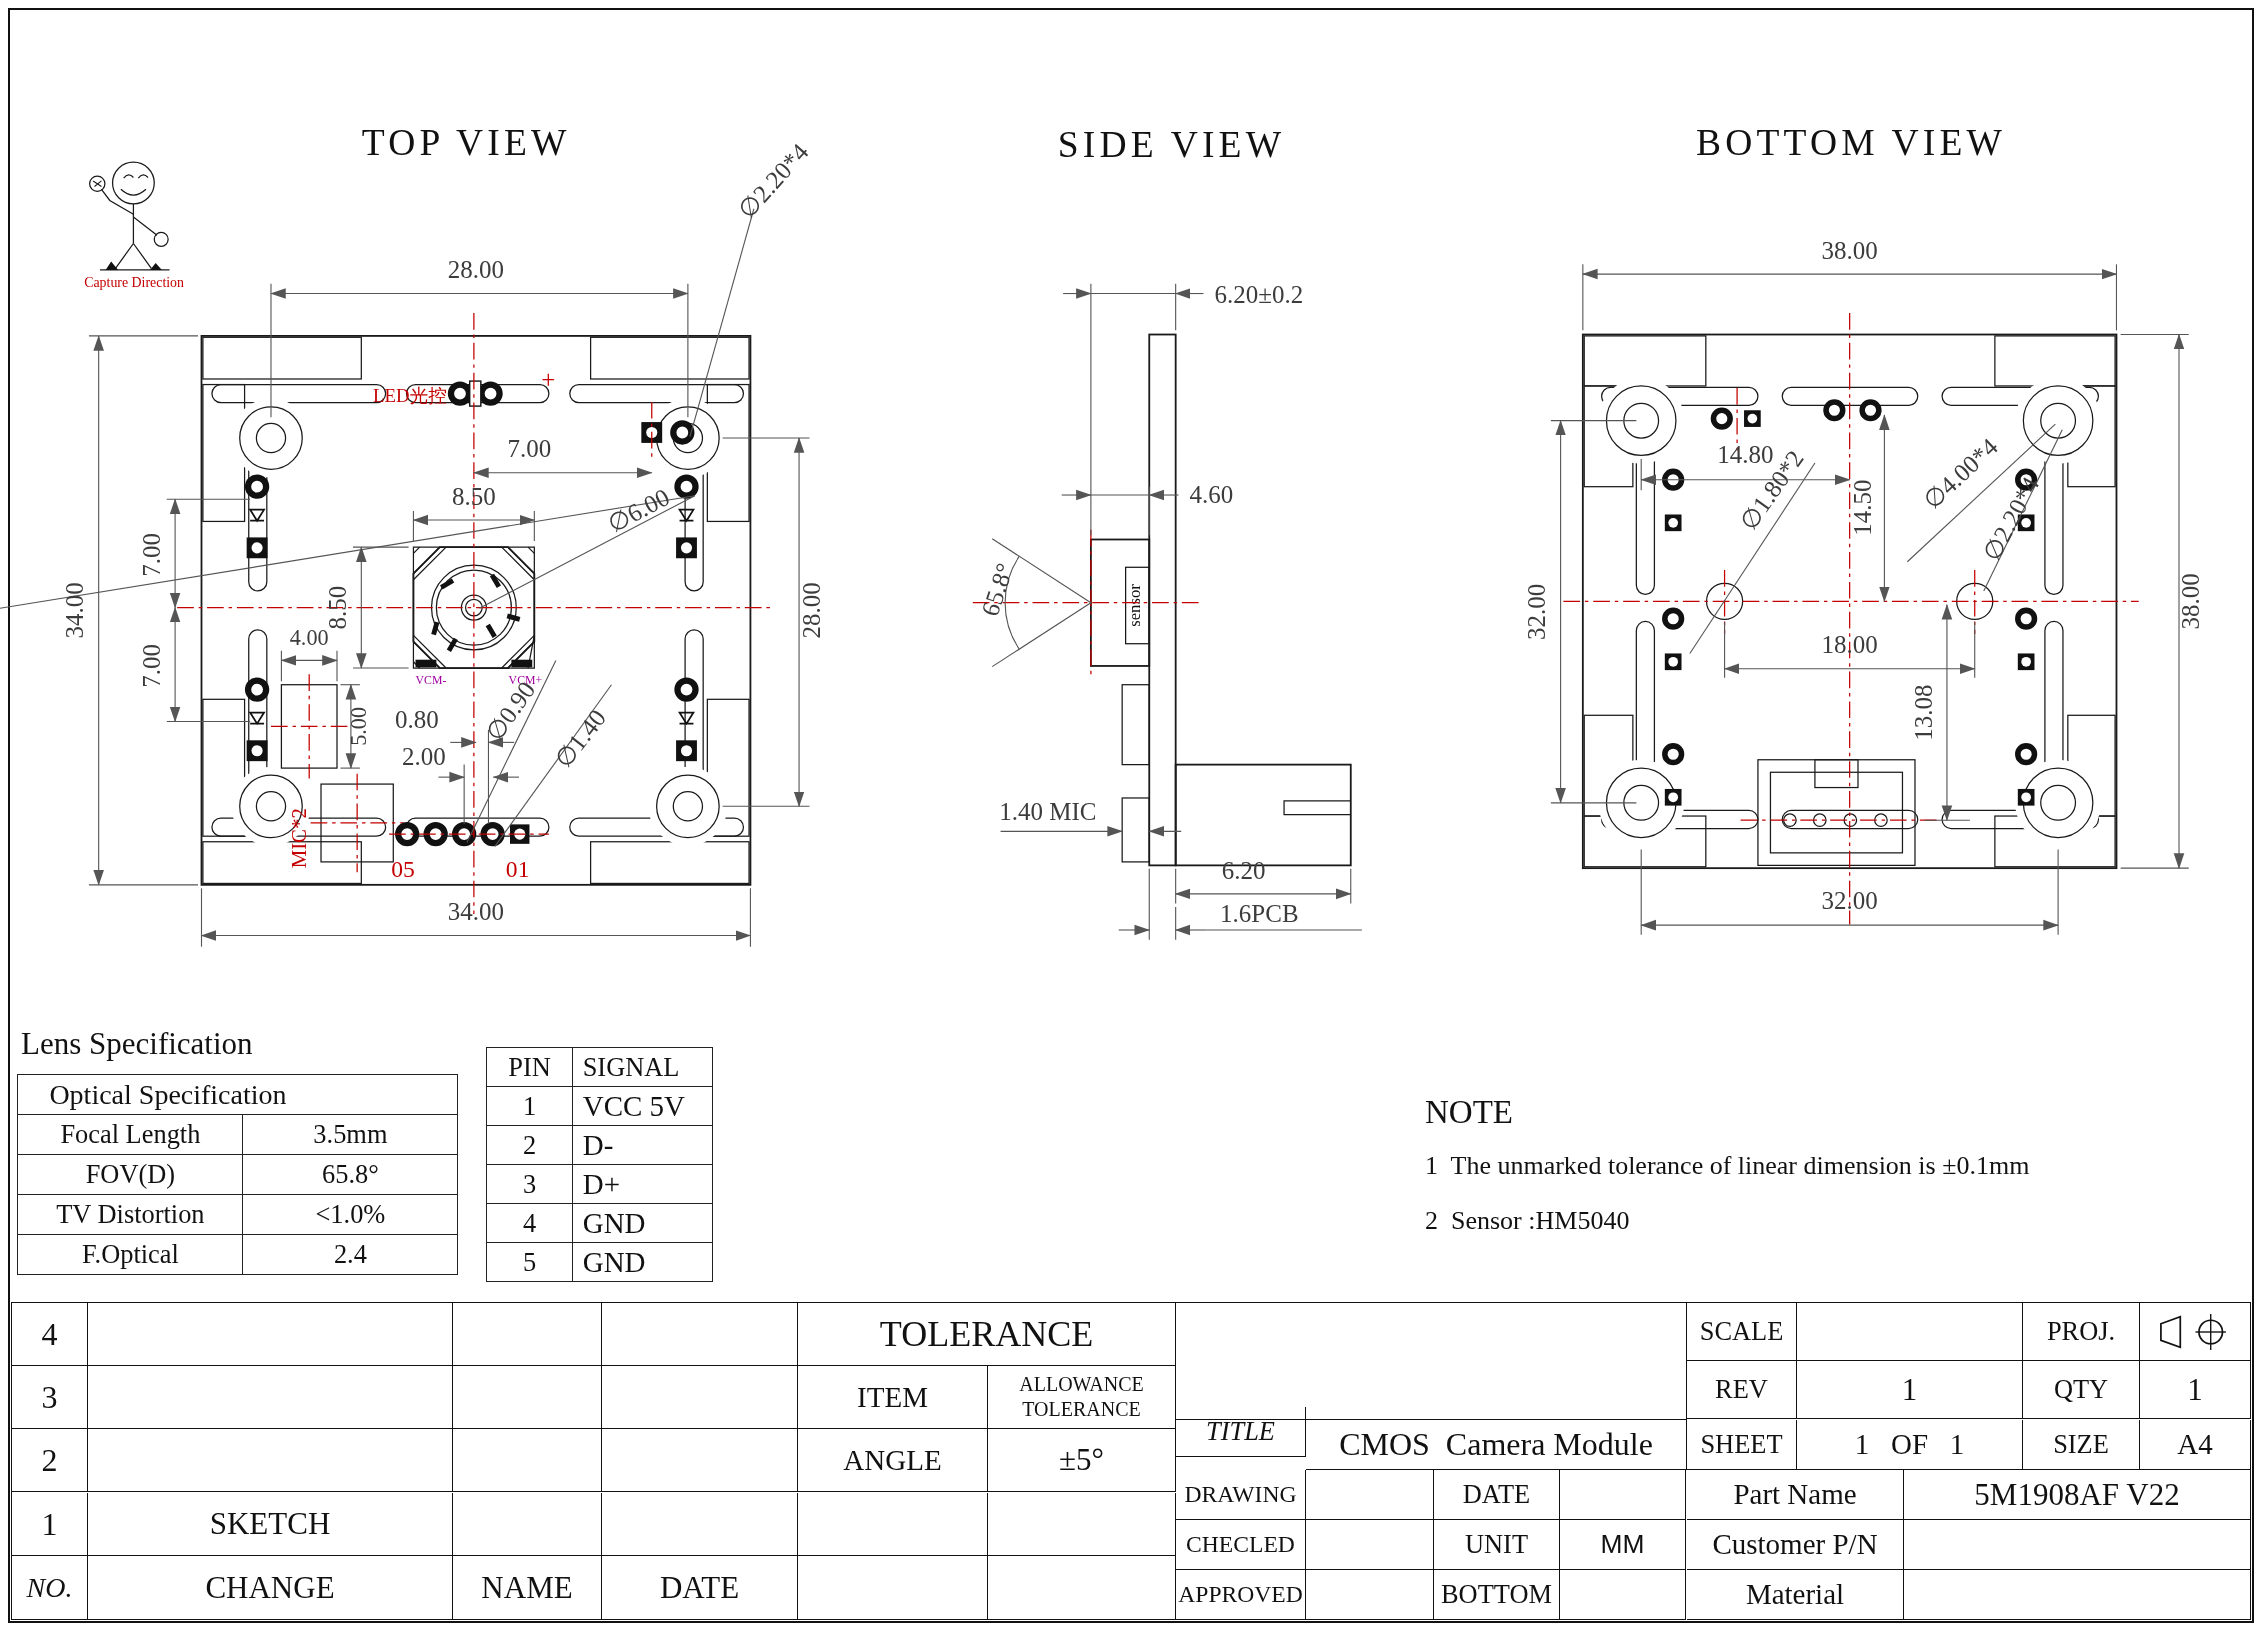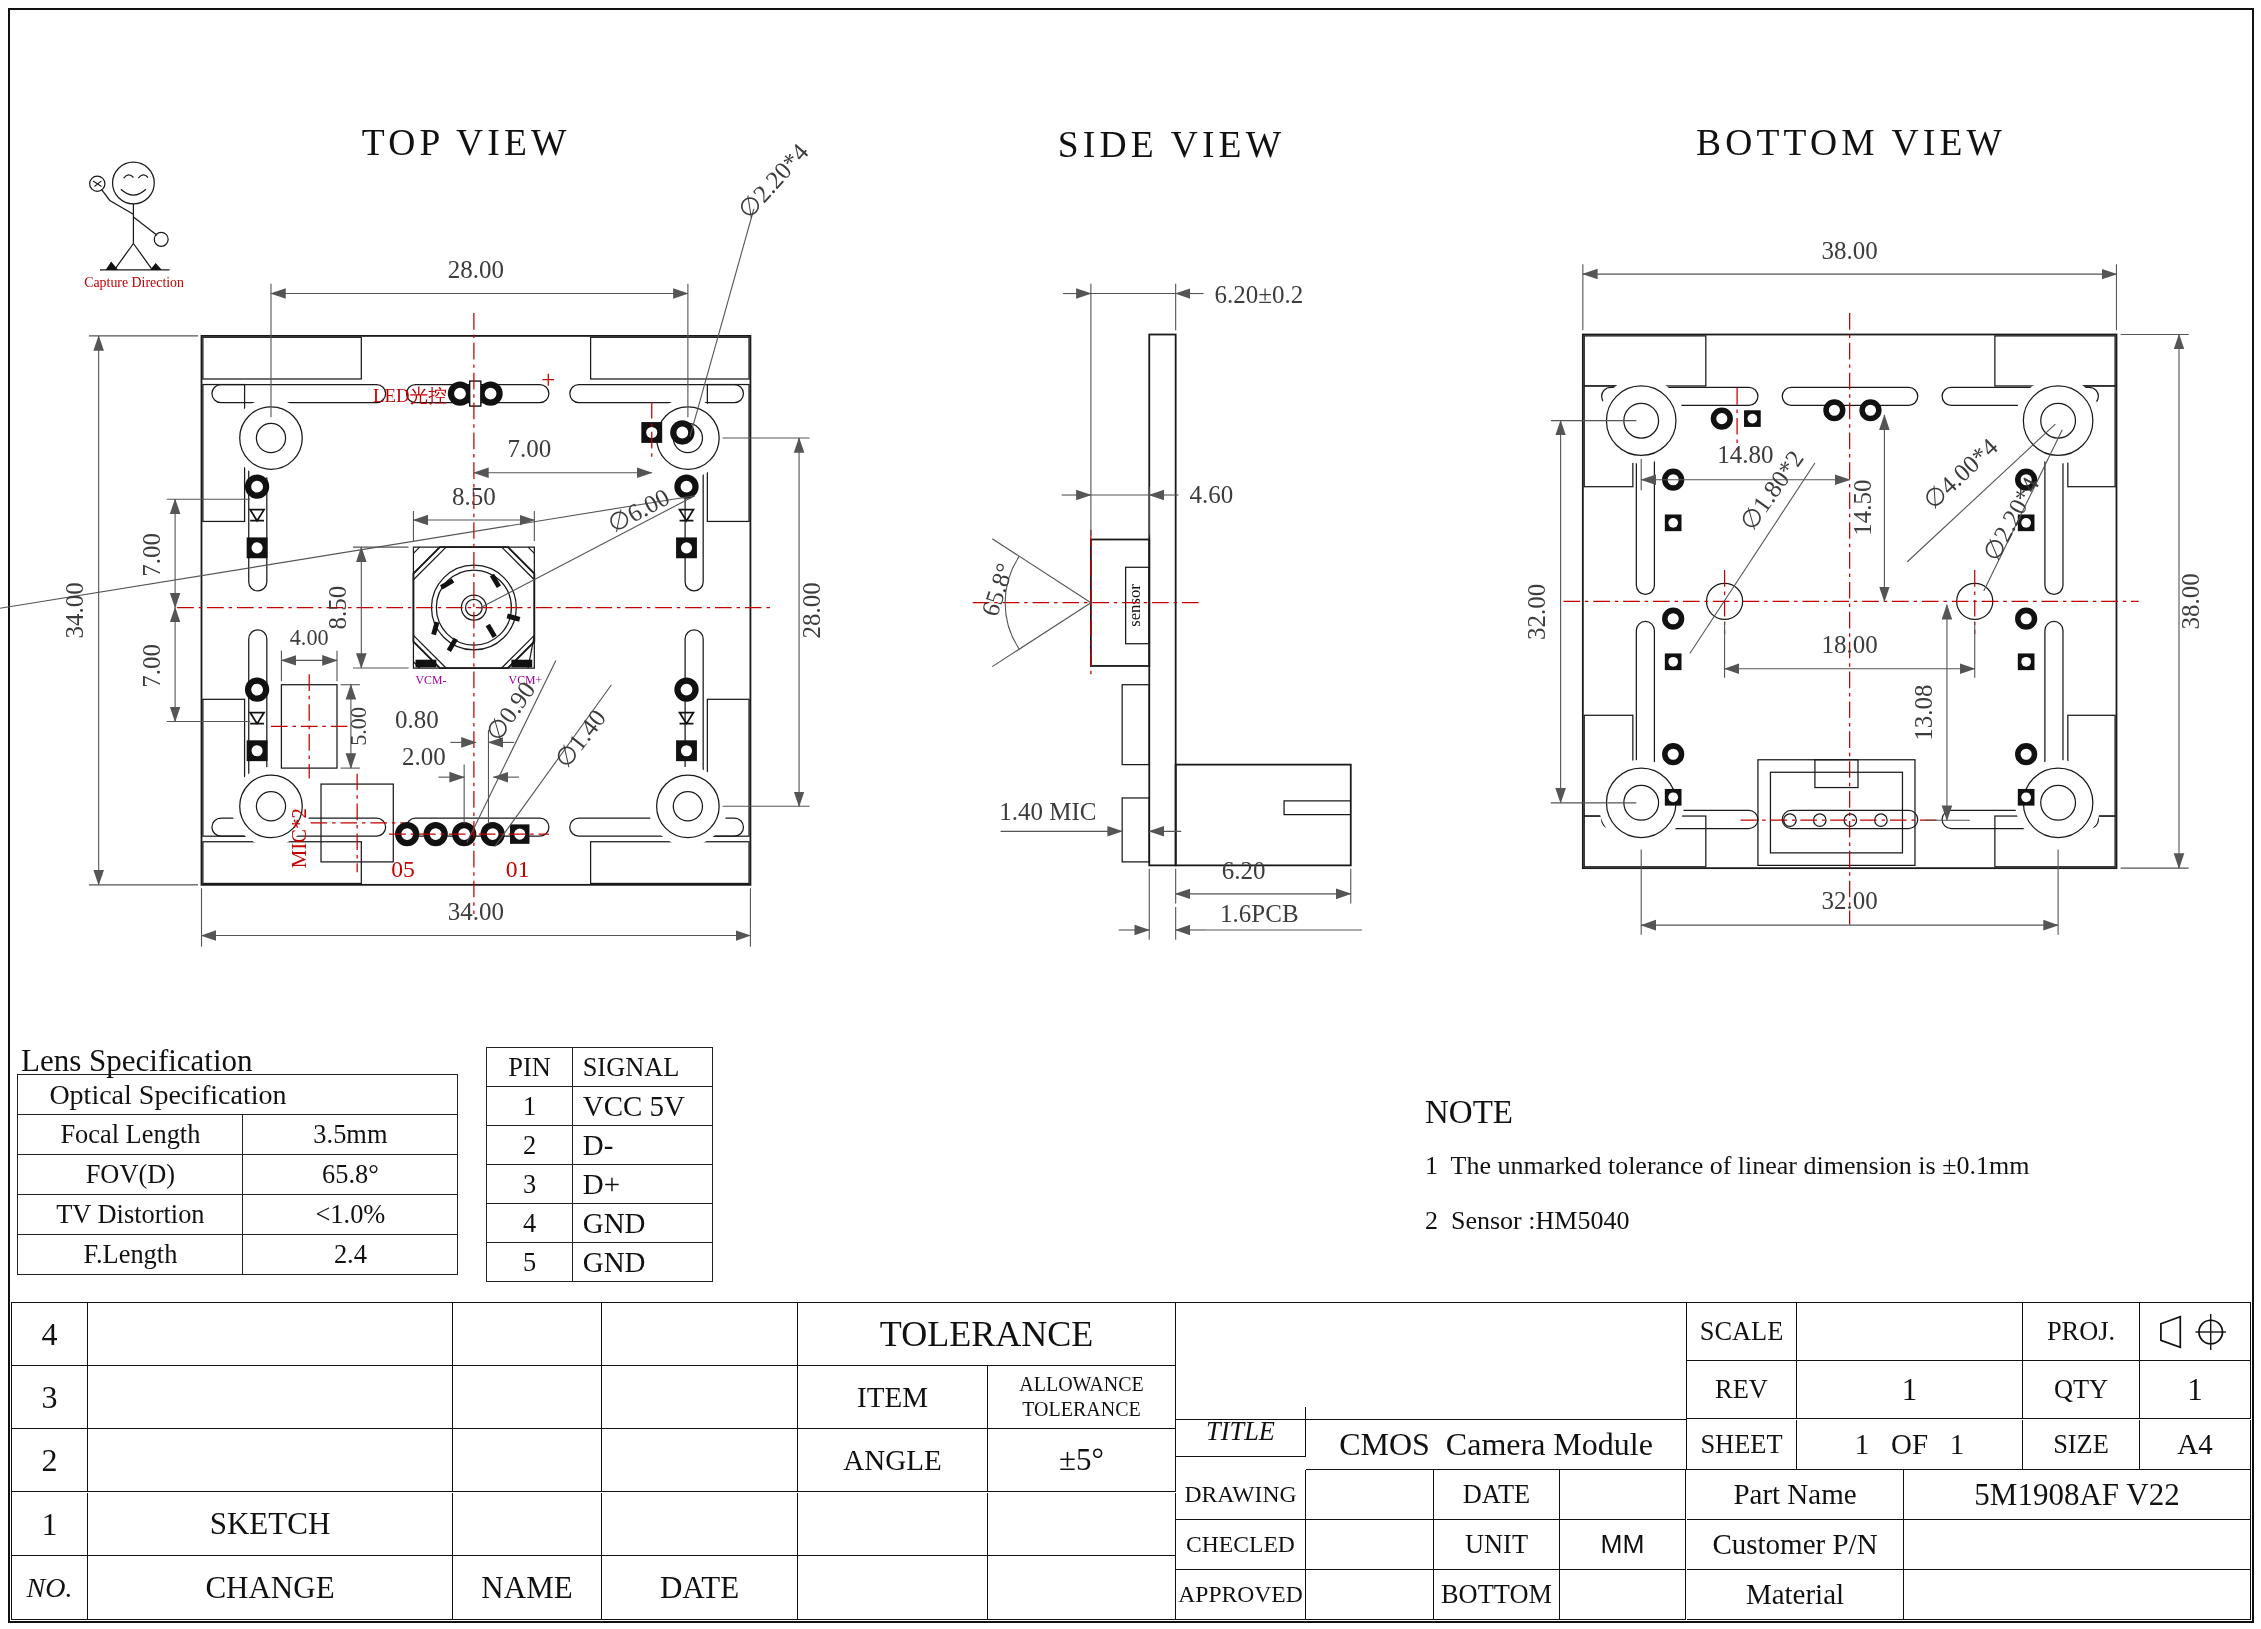--- a/index.html
+++ b/index.html
@@ -12,21 +12,21 @@
 .red{fill:#c40000;}
 .pur{fill:#a000a0;font-size:17px;}
 .cl{stroke:#c40000;stroke-width:1.8;stroke-dasharray:24 7 5 7;fill:none;}
 .dl{stroke:#555;stroke-width:1.6;fill:none;}
 .ol{stroke:#1a1a1a;stroke-width:2.6;fill:none;}
 .o2{stroke:#1a1a1a;stroke-width:1.8;fill:none;}
 
 .abs{position:absolute;}
 table{border-collapse:collapse;}
 .spec td{border:1.4px solid #222;font-size:26.4px;text-align:center;color:#111;}
-.heading{font-size:31px;color:#111;margin-top:17px;}
+.heading{font-size:31px;color:#111;}
 .note-h{font-size:33px;color:#111;}
 .note-item{font-size:26px;color:#111;white-space:pre;}
 
 #tblock{position:absolute;left:11px;top:1302px;width:2239px;height:317px;border-top:1.4px solid #111;border-left:1.4px solid #111;}
 .cell{position:absolute;border-right:1.4px solid #111;border-bottom:1.4px solid #111;box-sizing:border-box;display:flex;align-items:center;justify-content:center;color:#111;font-size:26.4px;white-space:pre;}
 </style>
 </head>
 <body>
 
 <div id="page">
@@ -425,21 +425,21 @@
         </tr>
 <tr style="height:40px;">
           <td>FOV(D)</td>
           <td>65.8°</td>
         </tr>
 <tr style="height:40px;">
           <td>TV Distortion</td>
           <td>&lt;1.0%</td>
         </tr>
 <tr style="height:40px;">
-          <td>F.Length</td>
+          <td>F.Optical</td>
           <td>2.4</td>
         </tr>
 </tbody>
 </table>
 
 <table class="spec abs" style="left:486px;top:1047px;width:227px;">
 <tbody>
 <tr style="height:39px;">
           <td style="width:83px;">PIN</td>
           <td style="text-align:left;padding-left:9.7px;">SIGNAL</td>

